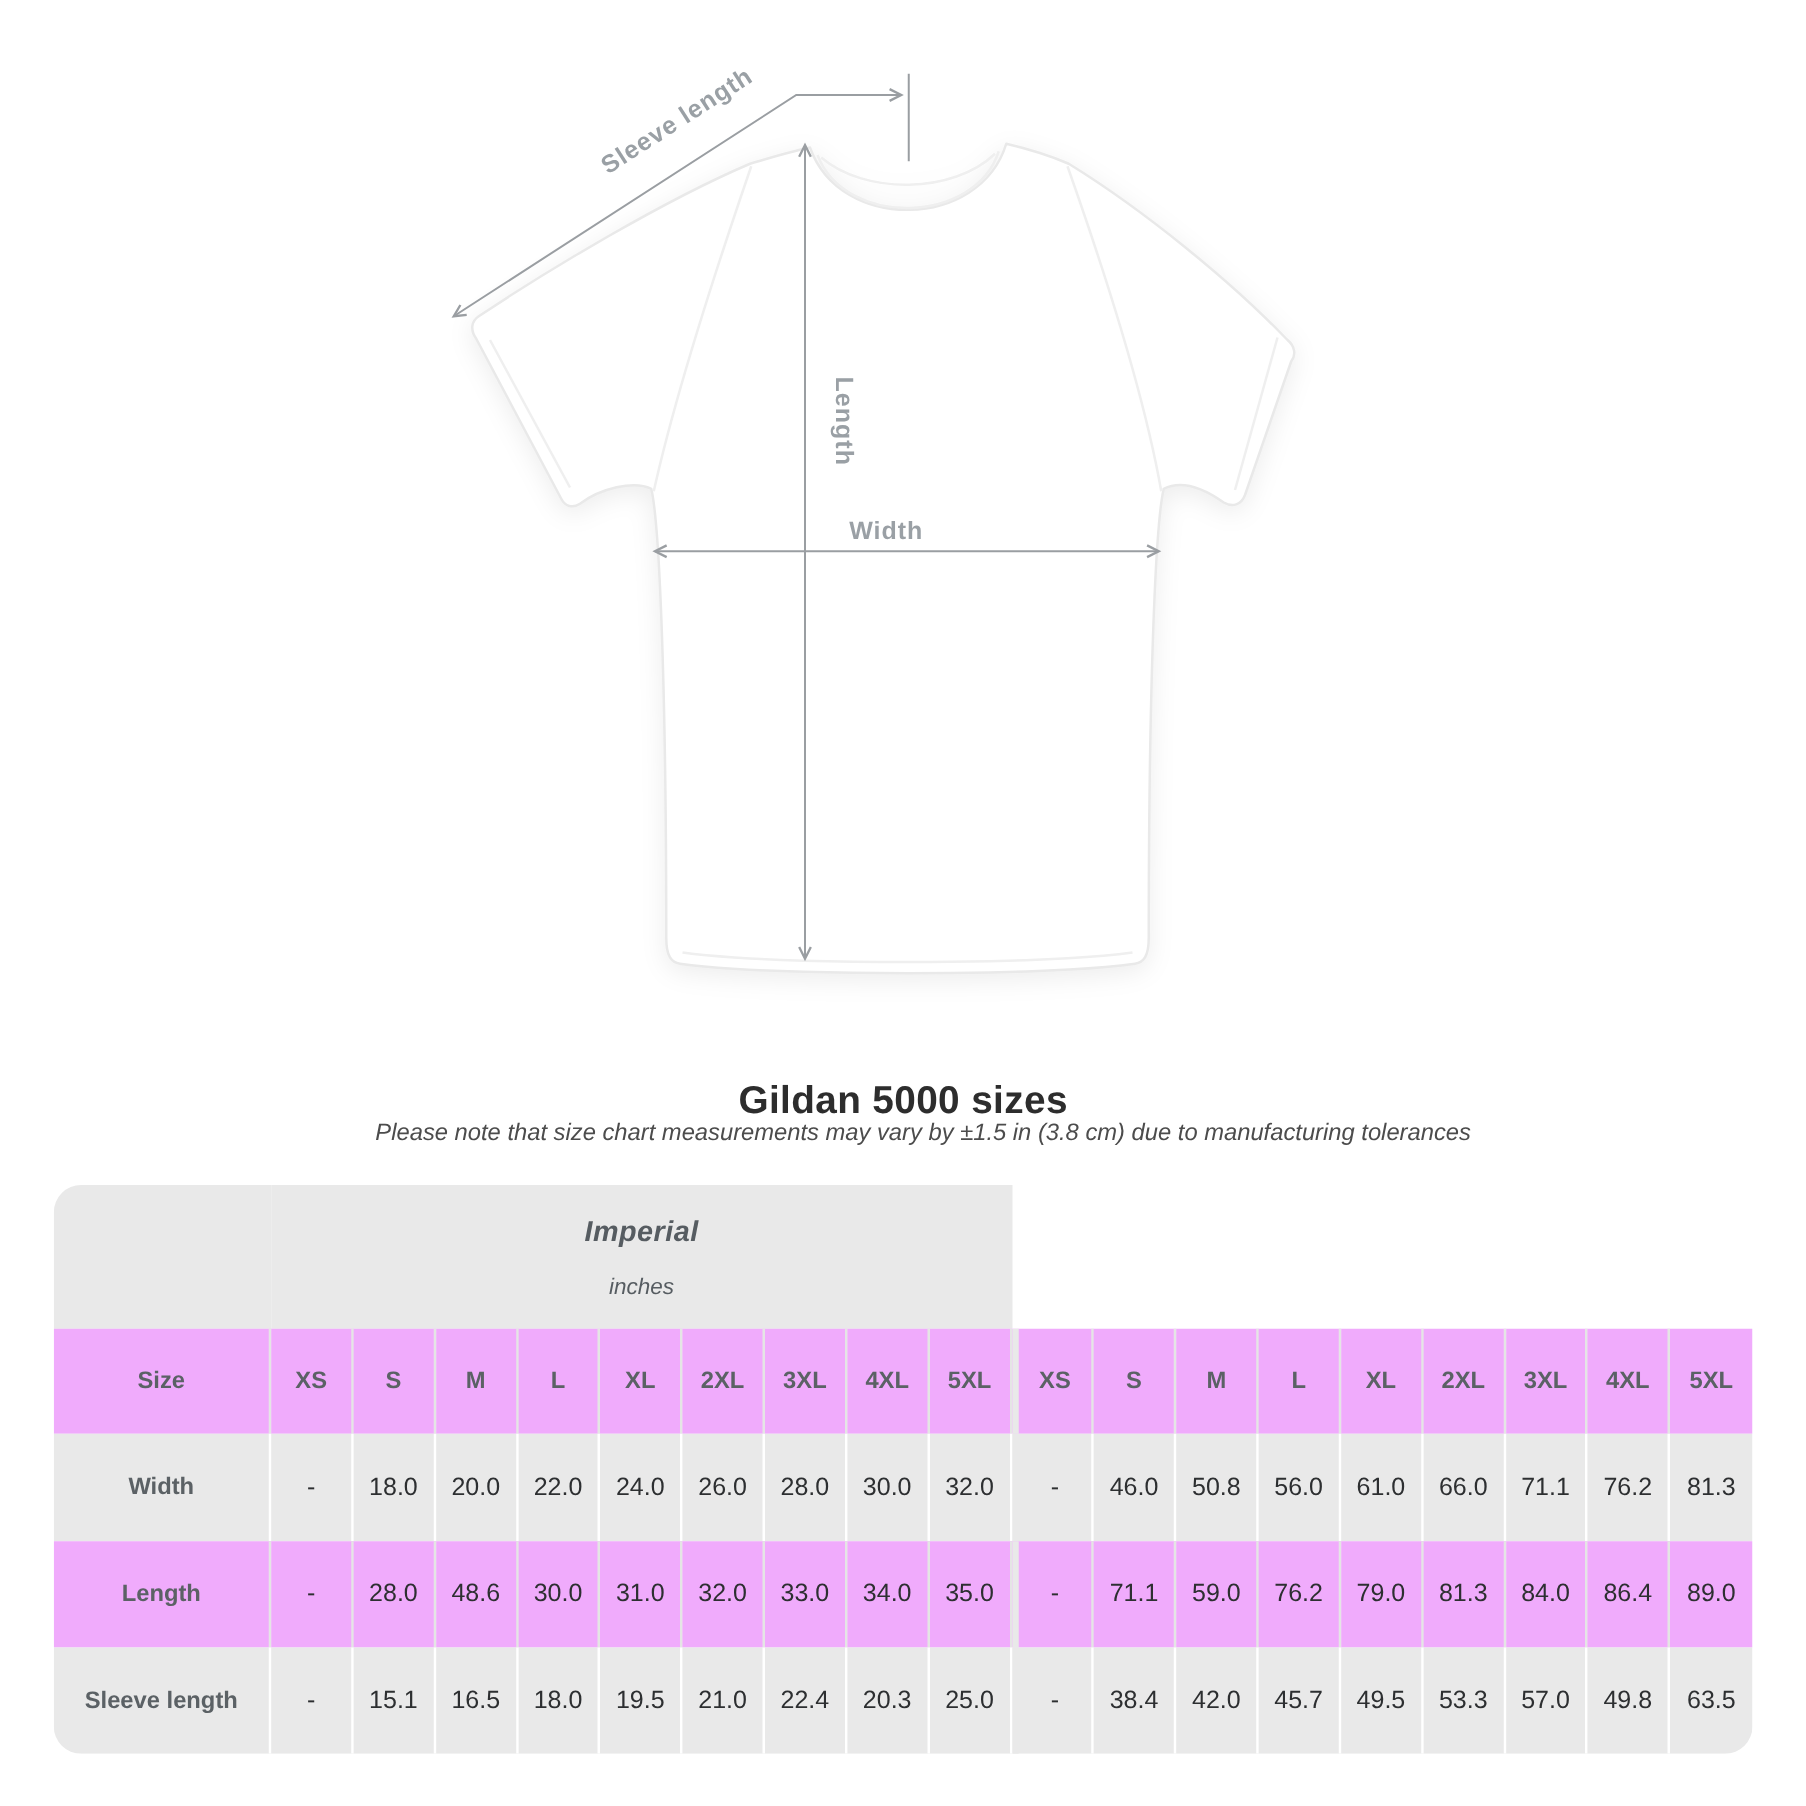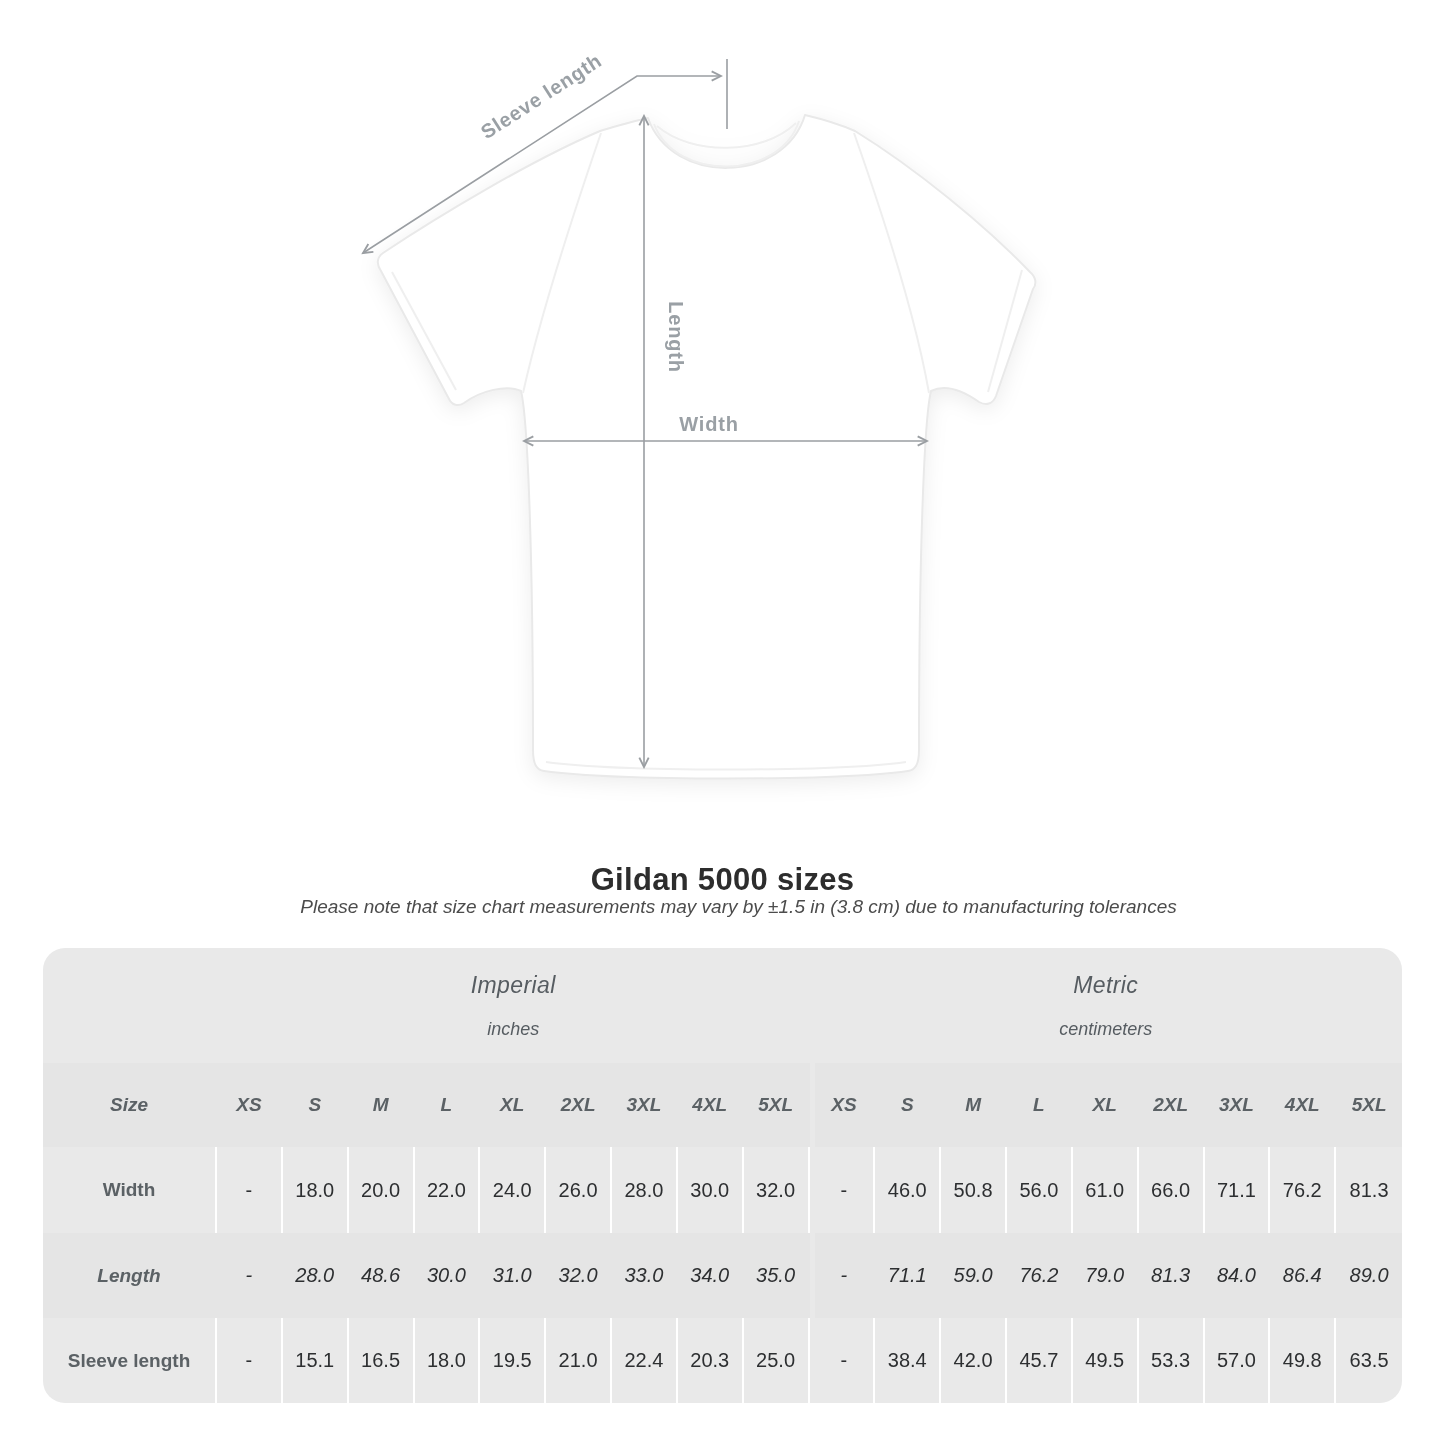--- a/index.html
+++ b/index.html
@@ -26,24 +26,24 @@
   }
   .row{display:grid;grid-template-columns:174px repeat(18,1fr);}
   .band{height:115px;}
   .r1{height:84px;}
   .r2{height:86px;}
   .r3{height:85px;}
   .r4{height:85px;}
   .cell{display:flex;align-items:center;justify-content:center;min-width:0;}
   .band .cell{background:#e9e9e9;flex-direction:column;}
   .band .sec{grid-column:span 9;}
-  .sec-t{font-size:23px;font-weight:normal;font-style:italic;color:#565c61;letter-spacing:.4px;}
+  .sec-t{font-size:23px;font-weight:bold;font-style:italic;color:#565c61;letter-spacing:.4px;}
   .sec-u{font-size:18px;font-style:italic;color:#565c61;margin-top:20px;}
   .gray .cell{background:#e9e9e9;border-right:2px solid #ffffff;}
-  .white .cell{background:#e5e5e5;border-right:2px solid #e5e5e5;font-style:italic;}
+  .white .cell{background:#f0abfc;border-right:2px solid #e5e5e5;}
   .row .cell:last-child{border-right:none;}
   .sep{border-left:5px solid #e9e9e9;}
   .lab,.szh{font-weight:bold;font-size:19px;color:#5b6165;text-align:center;}
   .val{font-size:20px;color:#2d2f31;}
 </style>
 </head>
 <body>
 
 <div class="diagram">
   <svg width="1445" height="830" viewBox="0 0 1445 830" xmlns="http://www.w3.org/2000/svg">
@@ -105,24 +105,20 @@
 <div class="page-note">Please note that size chart measurements may vary by ±1.5 in (3.8 cm) due to manufacturing tolerances</div>
 
 <div class="tbl">
 
   <div class="row band">
     <div class="cell corner"></div>
     <div class="cell sec">
       <div class="sec-t">Imperial</div>
       <div class="sec-u">inches</div>
     </div>
-    <div class="cell sec">
-      <div class="sec-t">Metric</div>
-      <div class="sec-u">centimeters</div>
-    </div>
   </div>
 
   <div class="row white r1">
     <div class="cell lab">Size</div>
     <div class="cell szh">XS</div>
     <div class="cell szh">S</div>
     <div class="cell szh">M</div>
     <div class="cell szh">L</div>
     <div class="cell szh">XL</div>
     <div class="cell szh">2XL</div>

